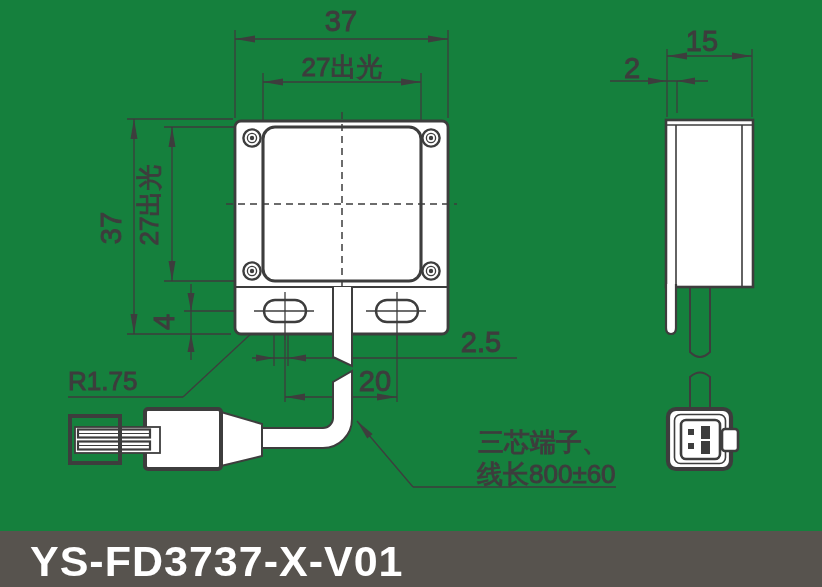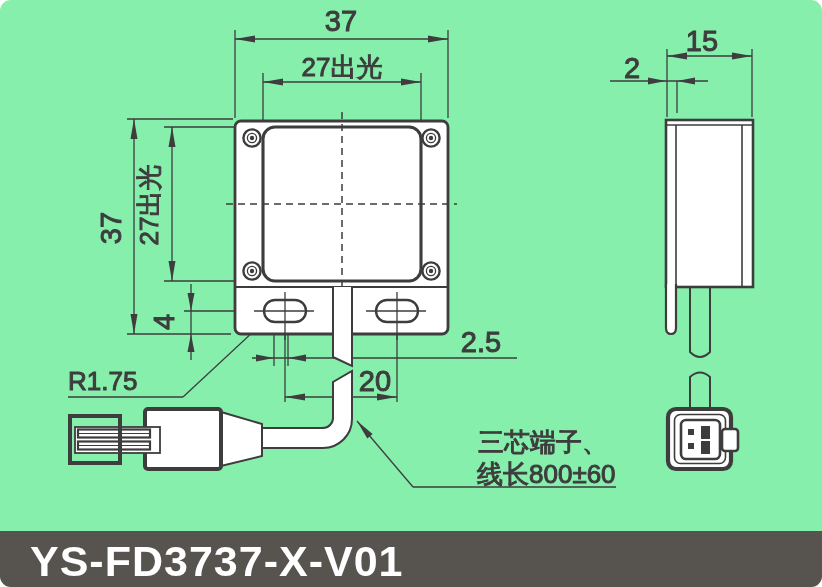--- a/index.html
+++ b/index.html
@@ -1,16 +1,16 @@
 <!DOCTYPE html>
 <html><head>
 <meta charset="utf-8">
 <style>
   html,body{margin:0;padding:0;background:#ffffff;}
-  .canvas{width:822px;height:587px;display:flex;flex-direction:column;background:#86efac;overflow:hidden;border-radius:11px;}
+  .canvas{width:822px;height:587px;display:flex;flex-direction:column;background:#15803d;overflow:hidden;}
   .drawing{flex:0 0 527px;}
   svg text{fill:#3d3d3d;font-family:"Liberation Sans","DejaVu Sans",sans-serif;}
   .num{font-size:29px;}
   .mixed{font-size:26px;}
   .note{font-size:26px;}
   .titlebar{flex:0 0 60px;background:#57534e;display:flex;align-items:center;}
   .titlebar span{color:#ffffff;font-family:"Liberation Sans","DejaVu Sans",sans-serif;
     font-size:43px;font-weight:bold;letter-spacing:1px;padding-left:30px;white-space:nowrap;}
   line,path,rect,circle{vector-effect:none;}
 </style>

